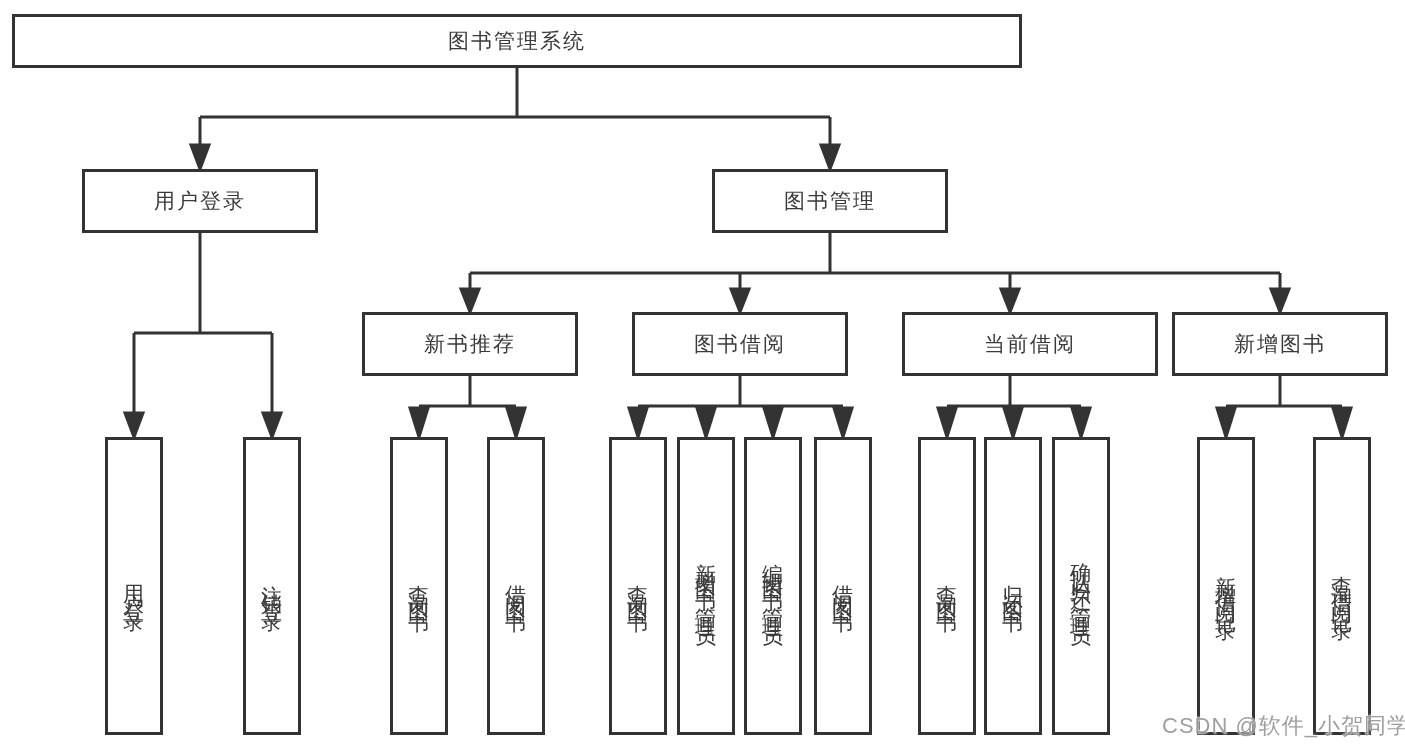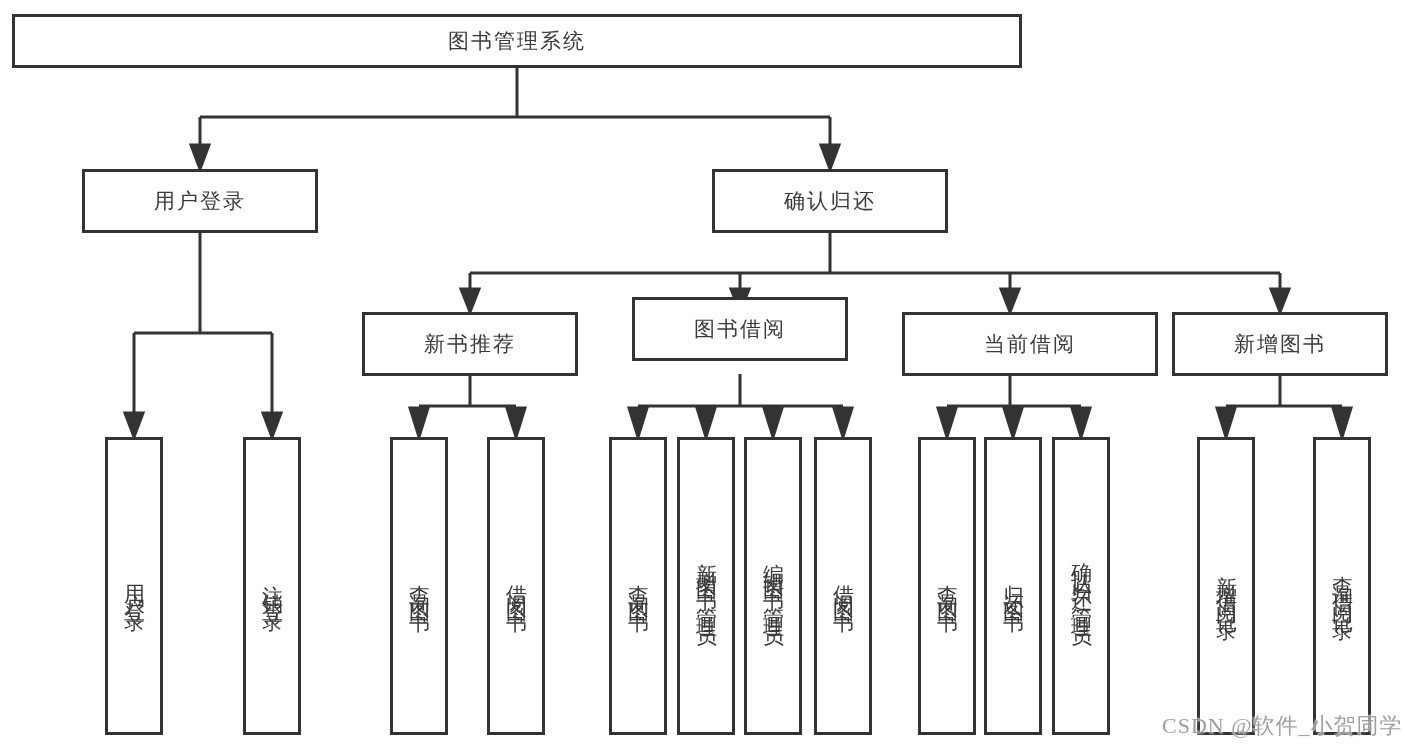--- a/index.html
+++ b/index.html
@@ -1,20 +1,20 @@
 <!DOCTYPE html>
 <html><head>
 <meta charset="utf-8">
 <style>
   html,body{margin:0;padding:0;background:#ffffff;}
   #canvas{
     position:relative;
     width:1405px;height:747px;
     background:#ffffff;
-    font-family:Liberation Serif, serif;
+    font-family:Liberation Sans, sans-serif;
     overflow:hidden;
   }
   #connectors{position:absolute;left:0;top:0;width:1405px;height:747px;}
   .node{
     position:absolute;
     box-sizing:border-box;
     border:3px solid #333333;
     background:#ffffff;
     display:flex;align-items:center;justify-content:center;
     font-size:21px;letter-spacing:2px;color:#3a3a3a;
@@ -108,27 +108,27 @@
   </svg>
 
   <div class="node" style="left:12px;top:14px;width:1010px;height:54px">
     <span>图书管理系统</span>
   </div>
 
   <div class="node" style="left:82px;top:169px;width:236px;height:64px">
     <span>用户登录</span>
   </div>
   <div class="node" style="left:712px;top:169px;width:236px;height:64px">
-    <span>确认归还</span>
+    <span>图书管理</span>
   </div>
 
   <div class="node" style="left:362px;top:312px;width:216px;height:64px">
     <span>新书推荐</span>
   </div>
-  <div class="node" style="left:632px;top:297px;width:216px;height:64px">
+  <div class="node" style="left:632px;top:312px;width:216px;height:64px">
     <span>图书借阅</span>
   </div>
   <div class="node" style="left:902px;top:312px;width:256px;height:64px">
     <span>当前借阅</span>
   </div>
   <div class="node" style="left:1172px;top:312px;width:216px;height:64px">
     <span>新增图书</span>
   </div>
 
   <div class="leaf" style="left:105px">

